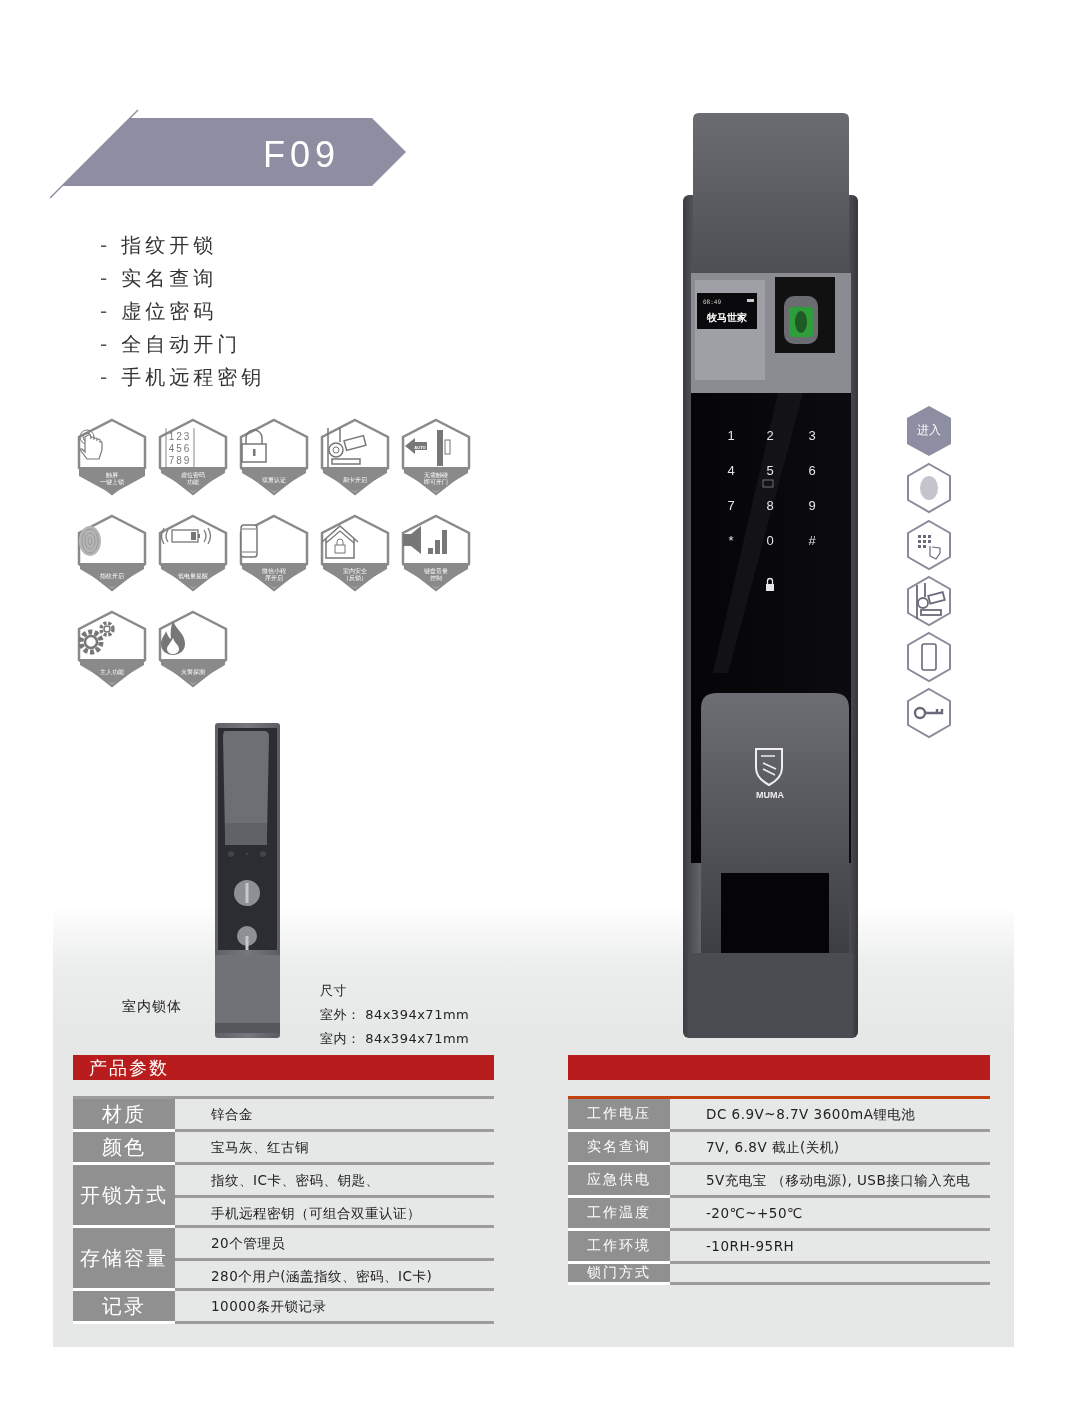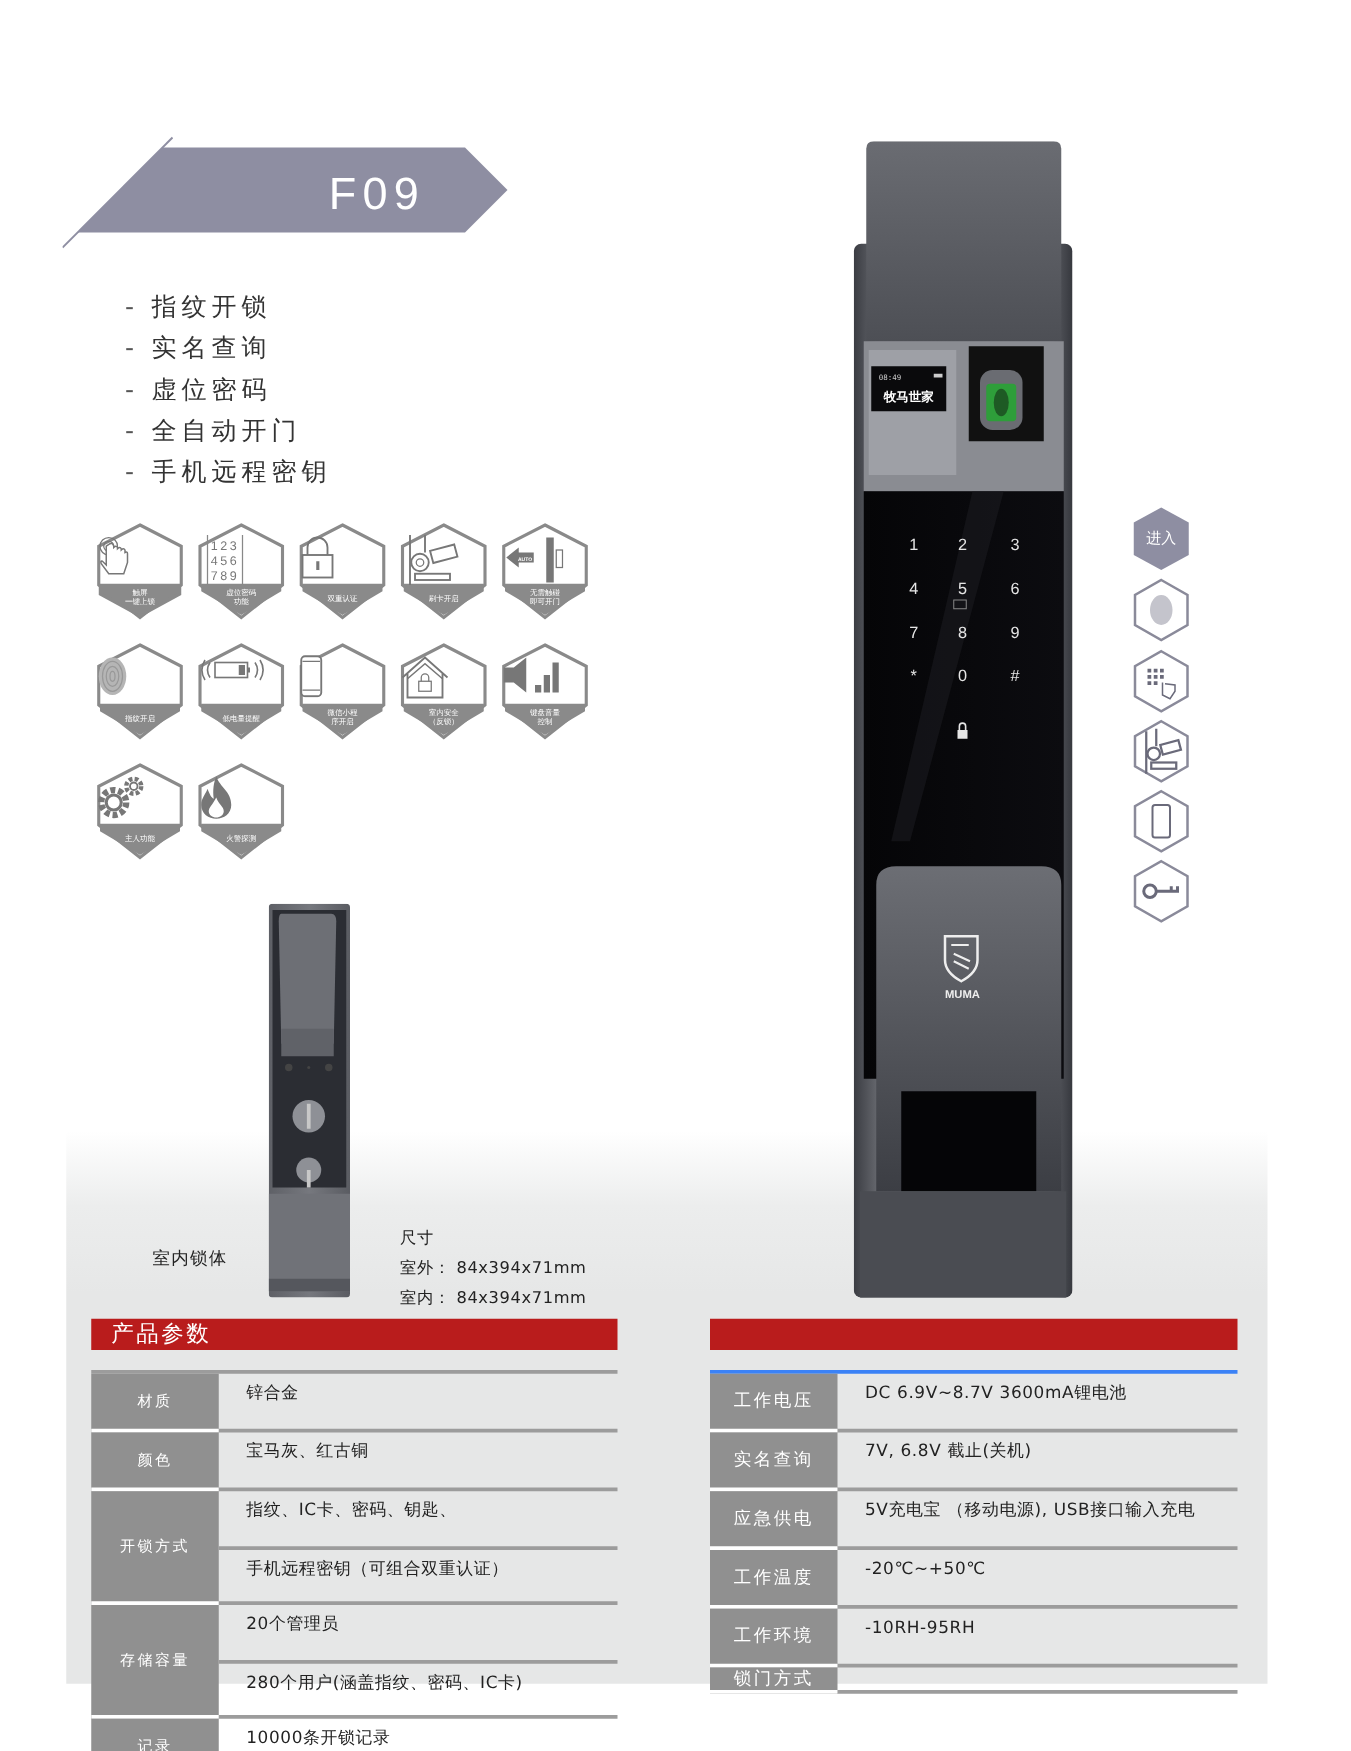--- a/index.html
+++ b/index.html
@@ -53,26 +53,26 @@
   }
 
   
   .section-bar {
     position: absolute; height: 25px; background: #b91c1c; color: #fff; font-size: 18px;
     line-height: 25px; padding-left: 16px; letter-spacing: 2px;
   }
   .spec-table { position: absolute; }
   .spec-row { position: relative; display: flex; border-bottom: 3px solid #9c9c9c; }
   .spec-key {
-    width: 102px; background: #909090; color: #fff; font-size: 12px; letter-spacing: 2px;
+    width: 102px; background: #909090; color: #fff; font-size: 20px; letter-spacing: 2px;
     display: flex; align-items: center; justify-content: center; border-bottom: 3px solid #fff; margin-bottom: -3px;
   }
   .spec-vals { flex: 1; display: flex; flex-direction: column; }
   .spec-val {
-    height: 44px; line-height: 30px; padding-left: 22px; font-size: 13.5px; color: #222; letter-spacing: 0.5px;
+    height: 30px; line-height: 30px; padding-left: 36px; font-size: 13.5px; color: #222; letter-spacing: 0.5px;
   }
   .spec-val + .spec-val { border-top: 3px solid #9c9c9c; }
   .spec-table.right .spec-key { font-size: 14px; letter-spacing: 2px; }
   .spec-table.right .spec-key.long { letter-spacing: 0; font-size: 14px; }
 </style>
 </head>
 <body>
 
 <div class="bg-panel"></div>
 
@@ -489,21 +489,21 @@
   </div>
   <div class="spec-row">
     <div class="spec-key">记录</div>
     <div class="spec-vals">
         <div class="spec-val">10000条开锁记录</div>
       </div>
   </div>
 </div>
 
 <div class="section-bar" style="left:568px; top:1055px; width:422px;"></div>
-<div class="spec-table right" style="left:568px; top:1096px; width:422px; border-top:3px solid #3b82f6;">
+<div class="spec-table right" style="left:568px; top:1096px; width:422px; border-top:3px solid #c2410c;">
   <div class="spec-row">
     <div class="spec-key">工作电压</div>
     <div class="spec-vals">
         <div class="spec-val">DC  6.9V~8.7V  3600mA锂电池</div>
       </div>
   </div>
   <div class="spec-row">
     <div class="spec-key">实名查询</div>
     <div class="spec-vals">
         <div class="spec-val">7V, 6.8V  截止(关机)</div>

